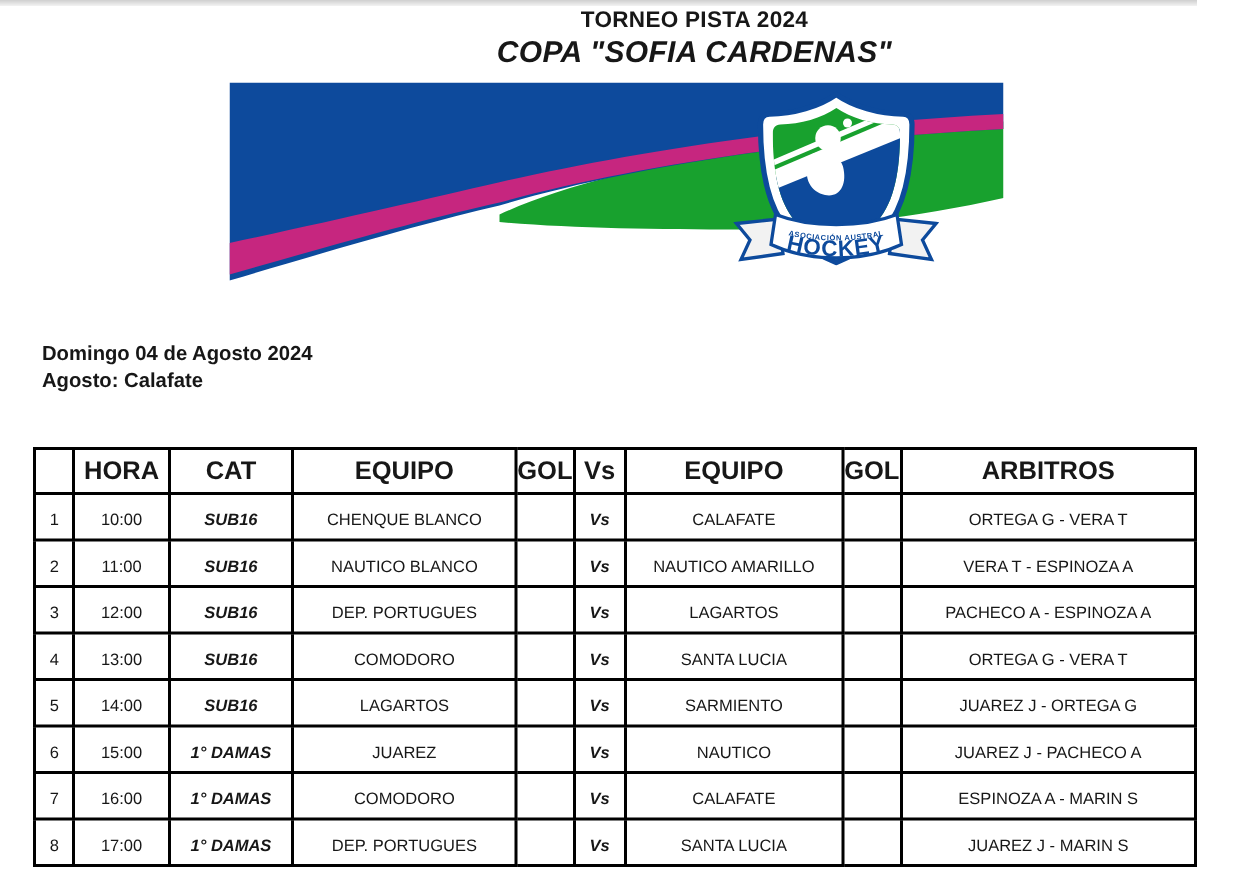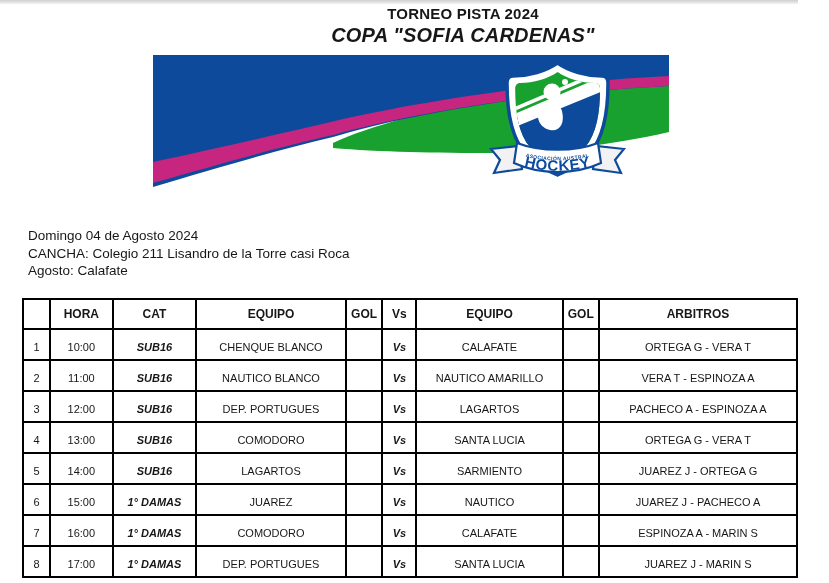--- a/index.html
+++ b/index.html
@@ -15,28 +15,28 @@
   .top-strip{position:absolute;left:0;top:0;width:829px;height:4px;
     background:linear-gradient(#cfcfcf,#f3f3f3);}
 
   .titles{position:absolute;left:128px;right:0;top:5px;text-align:center;}
   .title{font-size:15px;font-weight:bold;letter-spacing:.2px;}
   .subtitle{font-size:20px;font-weight:bold;font-style:italic;margin-top:2px;letter-spacing:.2px;}
 
   .banner{position:absolute;left:153px;top:55px;width:516px;height:135px;}
   .banner svg{display:block;}
 
-  .event-info{position:absolute;left:28px;top:227px;font-size:13.5px;font-weight:normal;line-height:17.5px;}
+  .event-info{position:absolute;left:28px;top:227px;font-size:13.5px;font-weight:bold;line-height:17.5px;}
 
   table.sched{position:absolute;left:22px;top:298px;border-collapse:collapse;table-layout:fixed;}
   table.sched th, table.sched td{
     border:2px solid #000;text-align:center;vertical-align:middle;
     overflow:hidden;white-space:nowrap;color:var(--ink);
   }
-  table.sched th{height:30px;font-size:12px;font-weight:bold;margin-left:48px;}
+  table.sched th{height:30px;font-size:17px;font-weight:bold;margin-left:48px;}
   table.sched td{height:31px;font-size:11px;padding-top:5px;}
   td.b{font-weight:bold;font-size:11.5px;font-style:italic;}
 
   .svg-tiny{font-size:5px;font-weight:bold;fill:var(--blue);letter-spacing:.4px;}
   .svg-hockey{font-size:15px;font-weight:bold;fill:var(--blue);letter-spacing:.6px;}
 </style>
 </head>
 <body>
 
 <div class="page">
@@ -85,21 +85,20 @@
         </text>
         <text class="svg-hockey">
           <textPath href="#arcBig" startOffset="50%" text-anchor="middle">HOCKEY</textPath>
         </text>
       </g>
     </svg>
   </div>
 
   <div class="event-info">
     <div>Domingo 04 de Agosto 2024</div>
-    <div>CANCHA: Colegio 211 Lisandro de la Torre casi Roca</div>
     <div>Agosto: Calafate</div>
   </div>
 
   <table class="sched">
     <colgroup>
       <col style="width:28px">
         <col style="width:64px">
         <col style="width:85px">
       <col style="width:152px">
         <col style="width:37px">

